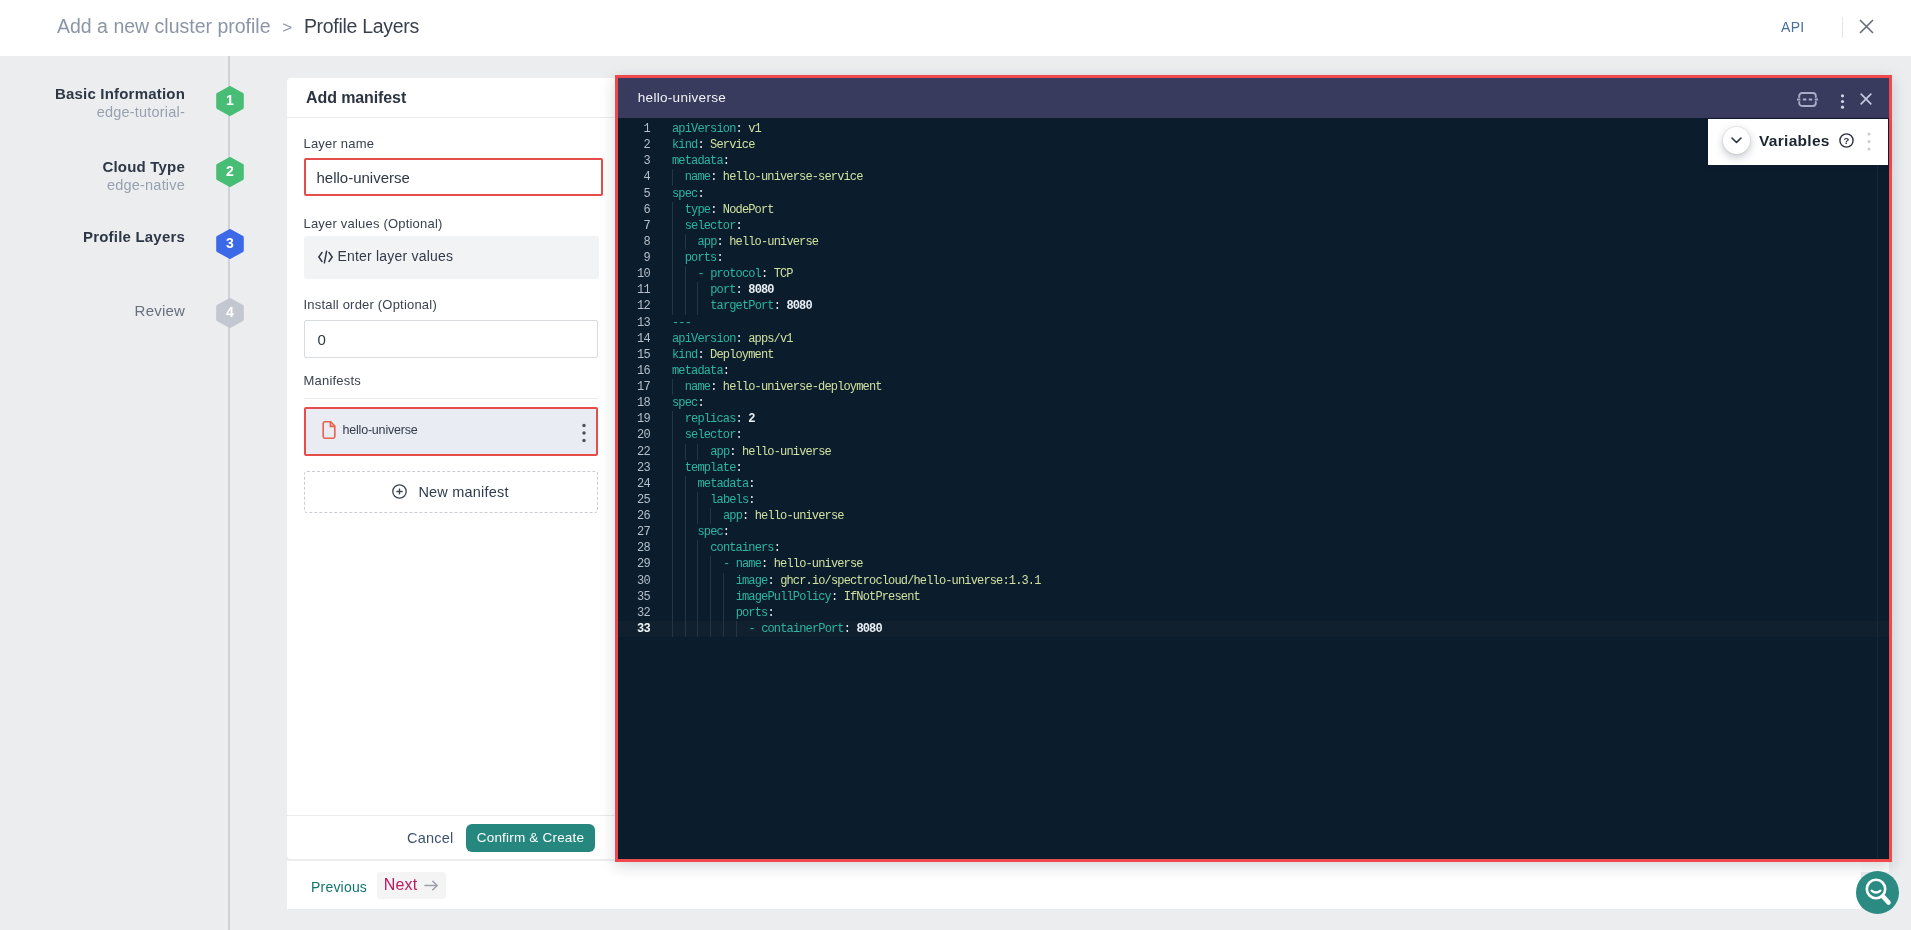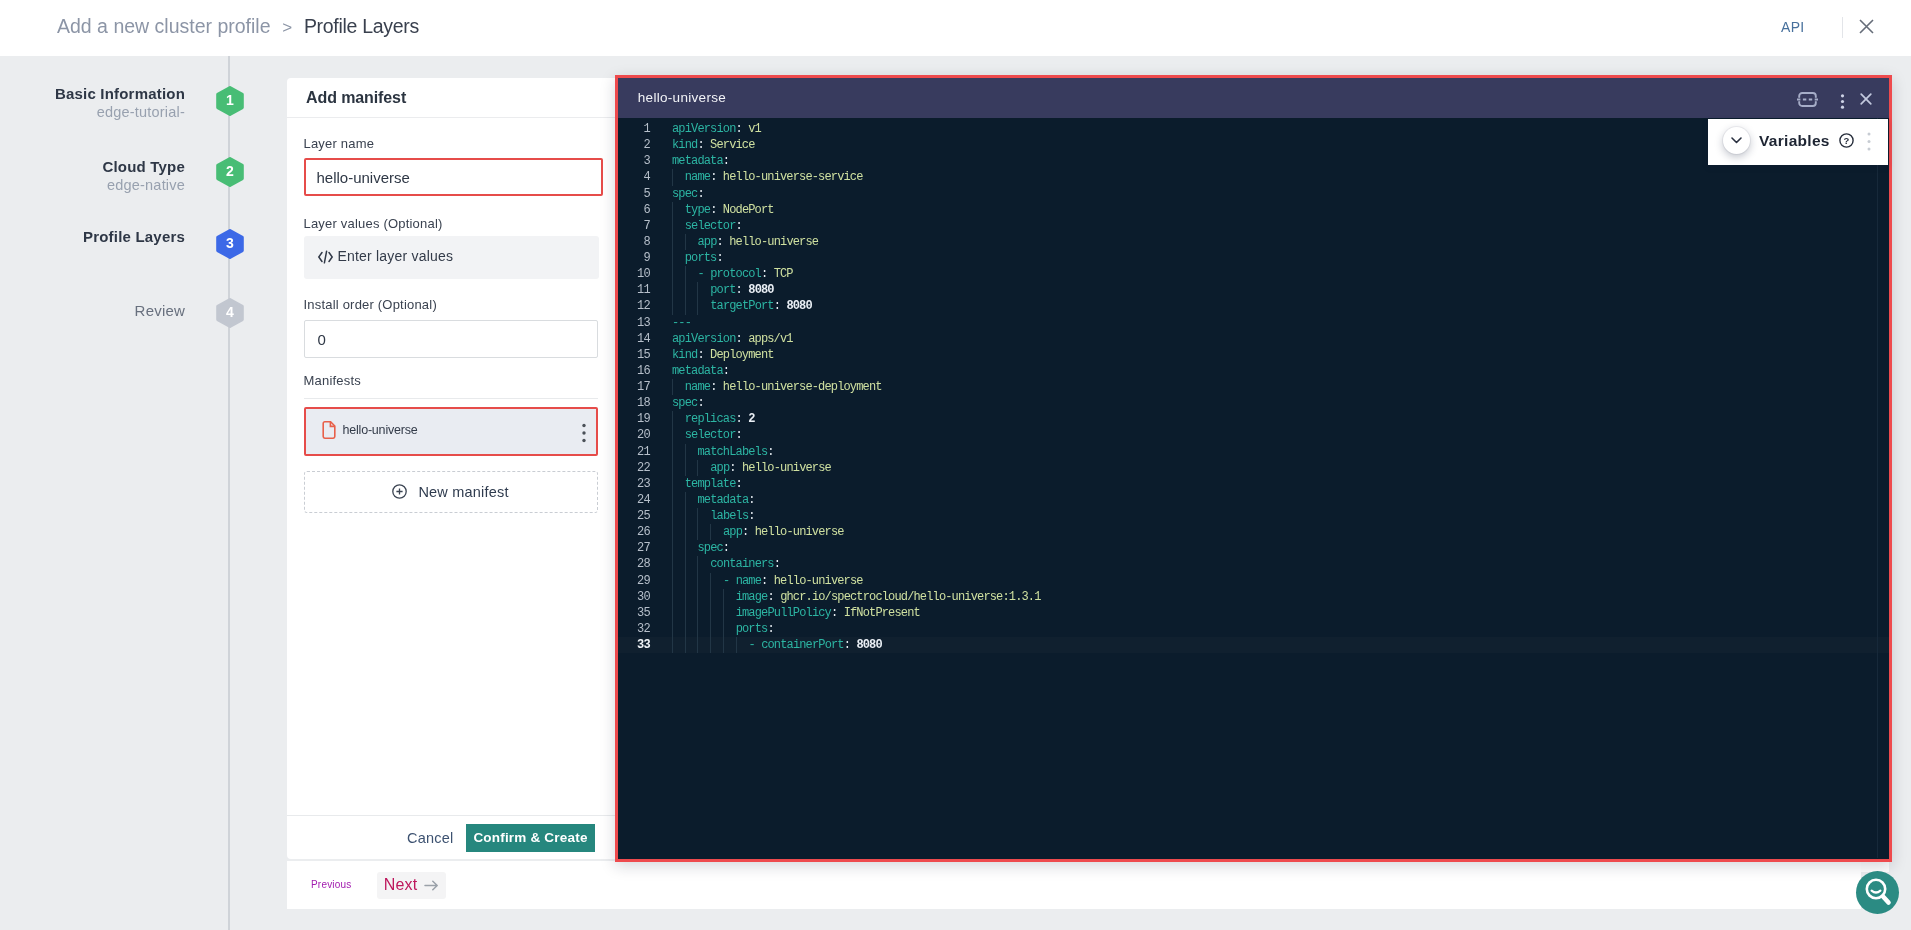--- a/index.html
+++ b/index.html
@@ -31,24 +31,24 @@
   #lvBox .txt { position:absolute; left:34px; top:12.5px; font-size:14px; color:#333b49; letter-spacing:.2px; }
   #inpOrder { position:absolute; left:16.5px; top:241.8px; width:294px; height:38.4px; border:1px solid #d9dcdf; border-radius:2px; background:#fff; }
   #inpOrder span { position:absolute; left:13px; top:10px; font-size:15px; color:#2e3745; }
   #manHr { position:absolute; left:16.5px; top:319.5px; width:294px; height:1px; background:#e8eaec; }
   #manRow { position:absolute; left:16.5px; top:328.5px; width:294px; height:49px; background:#e9ecf2; border:2.5px solid #e64c4a; border-radius:2px; }
   #manRow .nm { position:absolute; left:37px; top:14.5px; font-size:12.5px; color:#333b49; letter-spacing:-.2px; }
   #newMan { position:absolute; left:16.5px; top:392.5px; width:294px; height:42px; border:1px dashed #c9cdd3; border-radius:3px; }
   #newMan .in { position:absolute; left:0; top:0; width:100%; height:100%; display:flex; align-items:center; justify-content:center; gap:11px; font-size:14.5px; color:#2f3b4e; letter-spacing:.2px;}
   #footHr { position:absolute; left:0; top:737px; width:100%; height:1px; background:#e8eaec; }
   #cancel { position:absolute; left:120px; top:752px; font-size:14.5px; color:#3d5271; font-weight:500; letter-spacing:.2px; }
-  #confirm { position:absolute; left:179px; top:746px; width:129px; height:27.5px; background:#26877e; border-radius:0; color:#fff; font-size:13.5px; font-weight:700; text-align:center; line-height:27.5px; letter-spacing:.2px; }
+  #confirm { position:absolute; left:179px; top:746px; width:129px; height:27.5px; background:#26877e; border-radius:6px; color:#fff; font-size:13.5px; font-weight:400; text-align:center; line-height:27.5px; letter-spacing:.2px; }
   
   #botRow { position:absolute; left:287px; top:861px; width:1574px; height:48px; background:#fff; }
-  #prev { position:absolute; left:24px; top:17.5px; font-size:10px; color:#a21caf; font-weight:500; letter-spacing:.2px; }
+  #prev { position:absolute; left:24px; top:17.5px; font-size:14px; color:#0f766e; font-weight:500; letter-spacing:.2px; }
   #next { position:absolute; left:90px; top:10.5px; width:69px; height:27px; background:#f4f4f5; border-radius:3px; color:#be185d; font-size:16px; }
   #next .in { display:flex; align-items:center; justify-content:center; gap:7px; height:100%; letter-spacing:.2px; }
   
   #editor { position:absolute; left:614.8px; top:74.5px; width:1276.8px; height:787px; border:3.2px solid #ee4a4d; background:#0b1c2c; box-shadow:0 4px 14px rgba(20,30,50,.18); }
   #etitle { position:absolute; left:0; top:0; width:100%; height:40px; background:#383b5e; }
   #etitle .nm { position:absolute; left:20px; top:12px; font-size:13.5px; font-weight:500; color:#f2f3f7; letter-spacing:.3px; }
   #ecode { position:absolute; left:0; top:40px; width:100%; height:740.6px; background:#0b1c2c; overflow:hidden;
      font-family:"Liberation Mono", monospace; font-size:12px; letter-spacing:-.85px; }
   #ecode .cl { position:relative; height:16.135px; line-height:16.135px; white-space:pre; }
   #ecode .cl:first-child { margin-top:3.5px; }
@@ -200,21 +200,20 @@
 <div class="cl"><span class="ln">11</span><span class="ct"><span class="ig" style="width:38.22px"></span><span class="k">port</span><span class="p">:&nbsp;</span><span class="n">8080</span></span></div>
 <div class="cl"><span class="ln">12</span><span class="ct"><span class="ig" style="width:38.22px"></span><span class="k">targetPort</span><span class="p">:&nbsp;</span><span class="n">8080</span></span></div>
 <div class="cl"><span class="ln">13</span><span class="ct"><span class="k">---</span></span></div>
 <div class="cl"><span class="ln">14</span><span class="ct"><span class="k">apiVersion</span><span class="p">:&nbsp;</span><span class="s">apps/v1</span></span></div>
 <div class="cl"><span class="ln">15</span><span class="ct"><span class="k">kind</span><span class="p">:&nbsp;</span><span class="s">Deployment</span></span></div>
 <div class="cl"><span class="ln">16</span><span class="ct"><span class="k">metadata</span><span class="p">:</span></span></div>
 <div class="cl"><span class="ln">17</span><span class="ct"><span class="ig" style="width:12.74px"></span><span class="k">name</span><span class="p">:&nbsp;</span><span class="s">hello-universe-deployment</span></span></div>
 <div class="cl"><span class="ln">18</span><span class="ct"><span class="k">spec</span><span class="p">:</span></span></div>
 <div class="cl"><span class="ln">19</span><span class="ct"><span class="ig" style="width:12.74px"></span><span class="k">replicas</span><span class="p">:&nbsp;</span><span class="n">2</span></span></div>
 <div class="cl"><span class="ln">20</span><span class="ct"><span class="ig" style="width:12.74px"></span><span class="k">selector</span><span class="p">:</span></span></div>
-<div class="cl"><span class="ln">21</span><span class="ct"><span class="ig" style="width:25.48px"></span><span class="k">matchLabels</span><span class="p">:</span></span></div>
 <div class="cl"><span class="ln">22</span><span class="ct"><span class="ig" style="width:38.22px"></span><span class="k">app</span><span class="p">:&nbsp;</span><span class="s">hello-universe</span></span></div>
 <div class="cl"><span class="ln">23</span><span class="ct"><span class="ig" style="width:12.74px"></span><span class="k">template</span><span class="p">:</span></span></div>
 <div class="cl"><span class="ln">24</span><span class="ct"><span class="ig" style="width:25.48px"></span><span class="k">metadata</span><span class="p">:</span></span></div>
 <div class="cl"><span class="ln">25</span><span class="ct"><span class="ig" style="width:38.22px"></span><span class="k">labels</span><span class="p">:</span></span></div>
 <div class="cl"><span class="ln">26</span><span class="ct"><span class="ig" style="width:50.96px"></span><span class="k">app</span><span class="p">:&nbsp;</span><span class="s">hello-universe</span></span></div>
 <div class="cl"><span class="ln">27</span><span class="ct"><span class="ig" style="width:25.48px"></span><span class="k">spec</span><span class="p">:</span></span></div>
 <div class="cl"><span class="ln">28</span><span class="ct"><span class="ig" style="width:38.22px"></span><span class="k">containers</span><span class="p">:</span></span></div>
 <div class="cl"><span class="ln">29</span><span class="ct"><span class="ig" style="width:50.96px"></span><span class="k">-&nbsp;</span><span class="k">name</span><span class="p">:&nbsp;</span><span class="s">hello-universe</span></span></div>
 <div class="cl"><span class="ln">30</span><span class="ct"><span class="ig" style="width:63.70px"></span><span class="k">image</span><span class="p">:&nbsp;</span><span class="s">ghcr.io/spectrocloud/hello-universe:1.3.1</span></span></div>
 <div class="cl"><span class="ln">35</span><span class="ct"><span class="ig" style="width:63.70px"></span><span class="k">imagePullPolicy</span><span class="p">:&nbsp;</span><span class="s">IfNotPresent</span></span></div>

